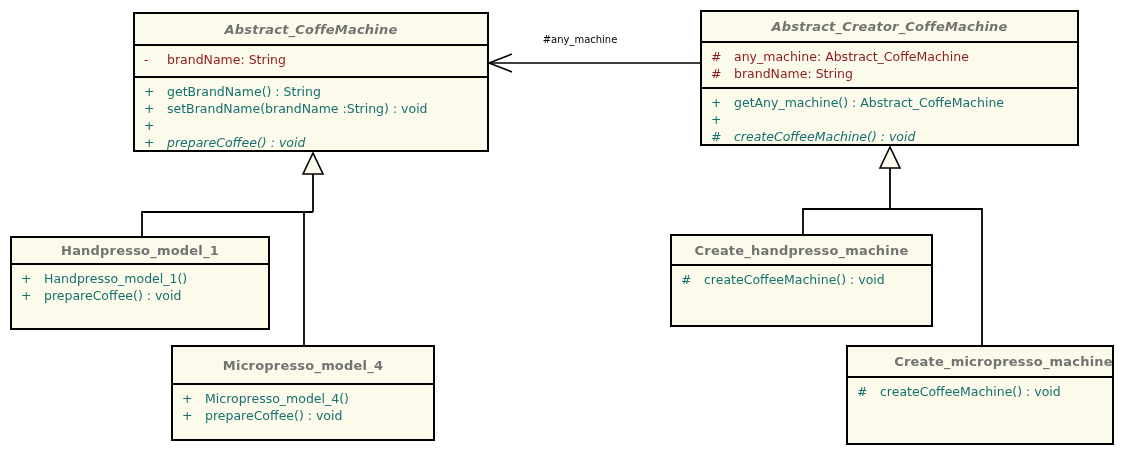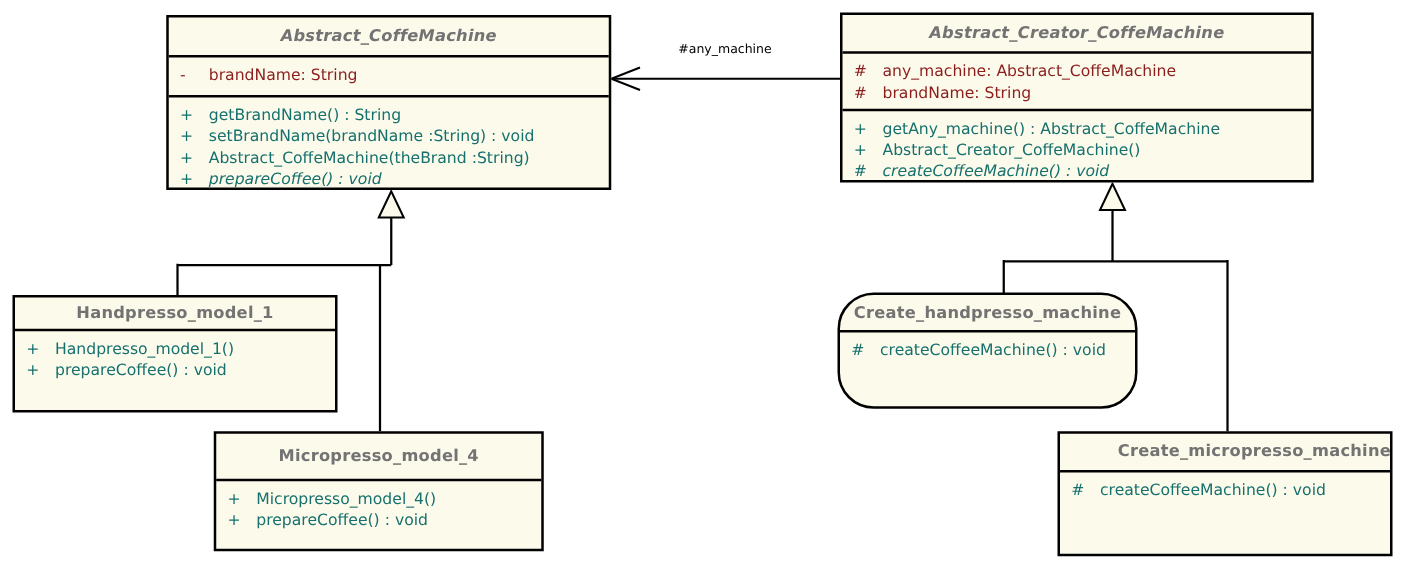--- a/index.html
+++ b/index.html
@@ -85,49 +85,47 @@
       <div class="row op">
         <span class="vis">+</span>
         <span class="txt">getBrandName() : String</span>
       </div>
       <div class="row op">
         <span class="vis">+</span>
         <span class="txt">setBrandName(brandName :String) : void</span>
       </div>
       <div class="row op">
         <span class="vis">+</span>
-        <span class="txt">Abstract_CoffeMachine(theBrand :String)</span>
       </div>
       <div class="row op italic">
         <span class="vis">+</span>
         <span class="txt">prepareCoffee() : void</span>
       </div>
     </div>
   </div>
 
-  <div class="uml-class abstract" style="left:672px;top:10px;width:379px;height:136px;">
+  <div class="uml-class abstract" style="left:700px;top:10px;width:379px;height:136px;">
     <div class="title" style="height:31px;">Abstract_Creator_CoffeMachine</div>
     <div class="compartment divided" style="height:46px;">
       <div class="row attr">
         <span class="vis">#</span>
         <span class="txt">any_machine: Abstract_CoffeMachine</span>
       </div>
       <div class="row attr">
         <span class="vis">#</span>
         <span class="txt">brandName: String</span>
       </div>
     </div>
     <div class="compartment fill">
       <div class="row op">
         <span class="vis">+</span>
         <span class="txt">getAny_machine() : Abstract_CoffeMachine</span>
       </div>
       <div class="row op">
         <span class="vis">+</span>
-        <span class="txt">Abstract_Creator_CoffeMachine()</span>
       </div>
       <div class="row op italic">
         <span class="vis">#</span>
         <span class="txt">createCoffeeMachine() : void</span>
       </div>
     </div>
   </div>
 
   <div class="uml-class" style="left:10px;top:236px;width:260px;height:94px;">
     <div class="title" style="height:27px;">Handpresso_model_1</div>
@@ -150,21 +148,21 @@
         <span class="vis">+</span>
         <span class="txt">Micropresso_model_4()</span>
       </div>
       <div class="row op">
         <span class="vis">+</span>
         <span class="txt">prepareCoffee() : void</span>
       </div>
     </div>
   </div>
 
-  <div class="uml-class" style="left:670px;top:234px;width:240px;height:93px;border-radius:29px;">
+  <div class="uml-class" style="left:670px;top:234px;width:263px;height:93px;">
     <div class="title" style="height:30px;">Create_handpresso_machine</div>
     <div class="compartment fill">
       <div class="row op">
         <span class="vis">#</span>
         <span class="txt">createCoffeeMachine() : void</span>
       </div>
     </div>
   </div>
 
   <div class="uml-class" style="left:846px;top:345px;width:268px;height:100px;">

